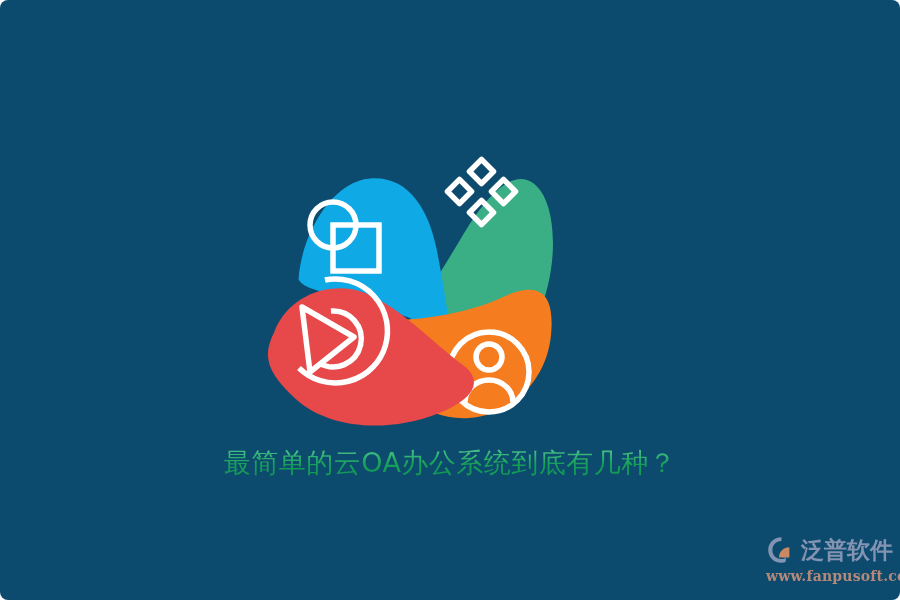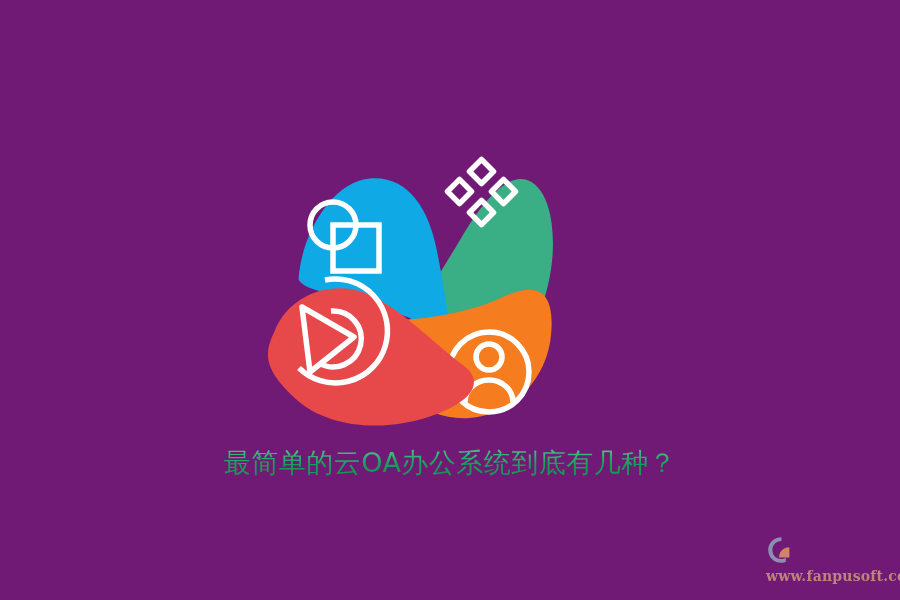--- a/index.html
+++ b/index.html
@@ -10,21 +10,22 @@
     width: 900px;
     height: 600px;
     background: #ffffff;
     font-family: "Liberation Sans", sans-serif;
     overflow: hidden;
   }
   #canvas {
     position: relative;
     width: 900px;
     height: 600px;
-    background: #701a75;
+    background: #0c4a6e;
+    border-radius: 8px;
   }
 
   
   #logo-mark {
     position: absolute;
     left: 255px;
     top: 125px;
     width: 310px;
     height: 310px;
   }
@@ -176,17 +177,18 @@
     <div id="wm-row">
       <span id="wm-icon">
         <svg viewBox="0 0 30 30" xmlns="http://www.w3.org/2000/svg">
           <path d="M15.5 2.2 C 7.6 2.2 2.2 8.0 2.2 15.0 C 2.2 22.2 7.8 27.8 15.0 27.8
                    C 17.0 27.8 18.6 27.4 19.8 26.8 L 19.8 22.4
                    C 18.6 23.4 17.0 24.0 15.0 24.0 C 10.0 24.0 6.4 20.2 6.4 15.0
                    C 6.4 10.0 10.0 6.0 15.4 6.0 Z" fill="#8E9AB8"></path>
           <path d="M13.0 22.4 C 13.0 16.6 17.2 12.2 23.4 12.2 L 23.4 22.4 Z" fill="#D98F63"></path>
         </svg>
       </span>
+      <span id="wm-brand">泛普软件</span>
     </div>
     <div id="wm-url">www.fanpusoft.com</div>
   </div>
 
 </div>
 
 </body></html>

